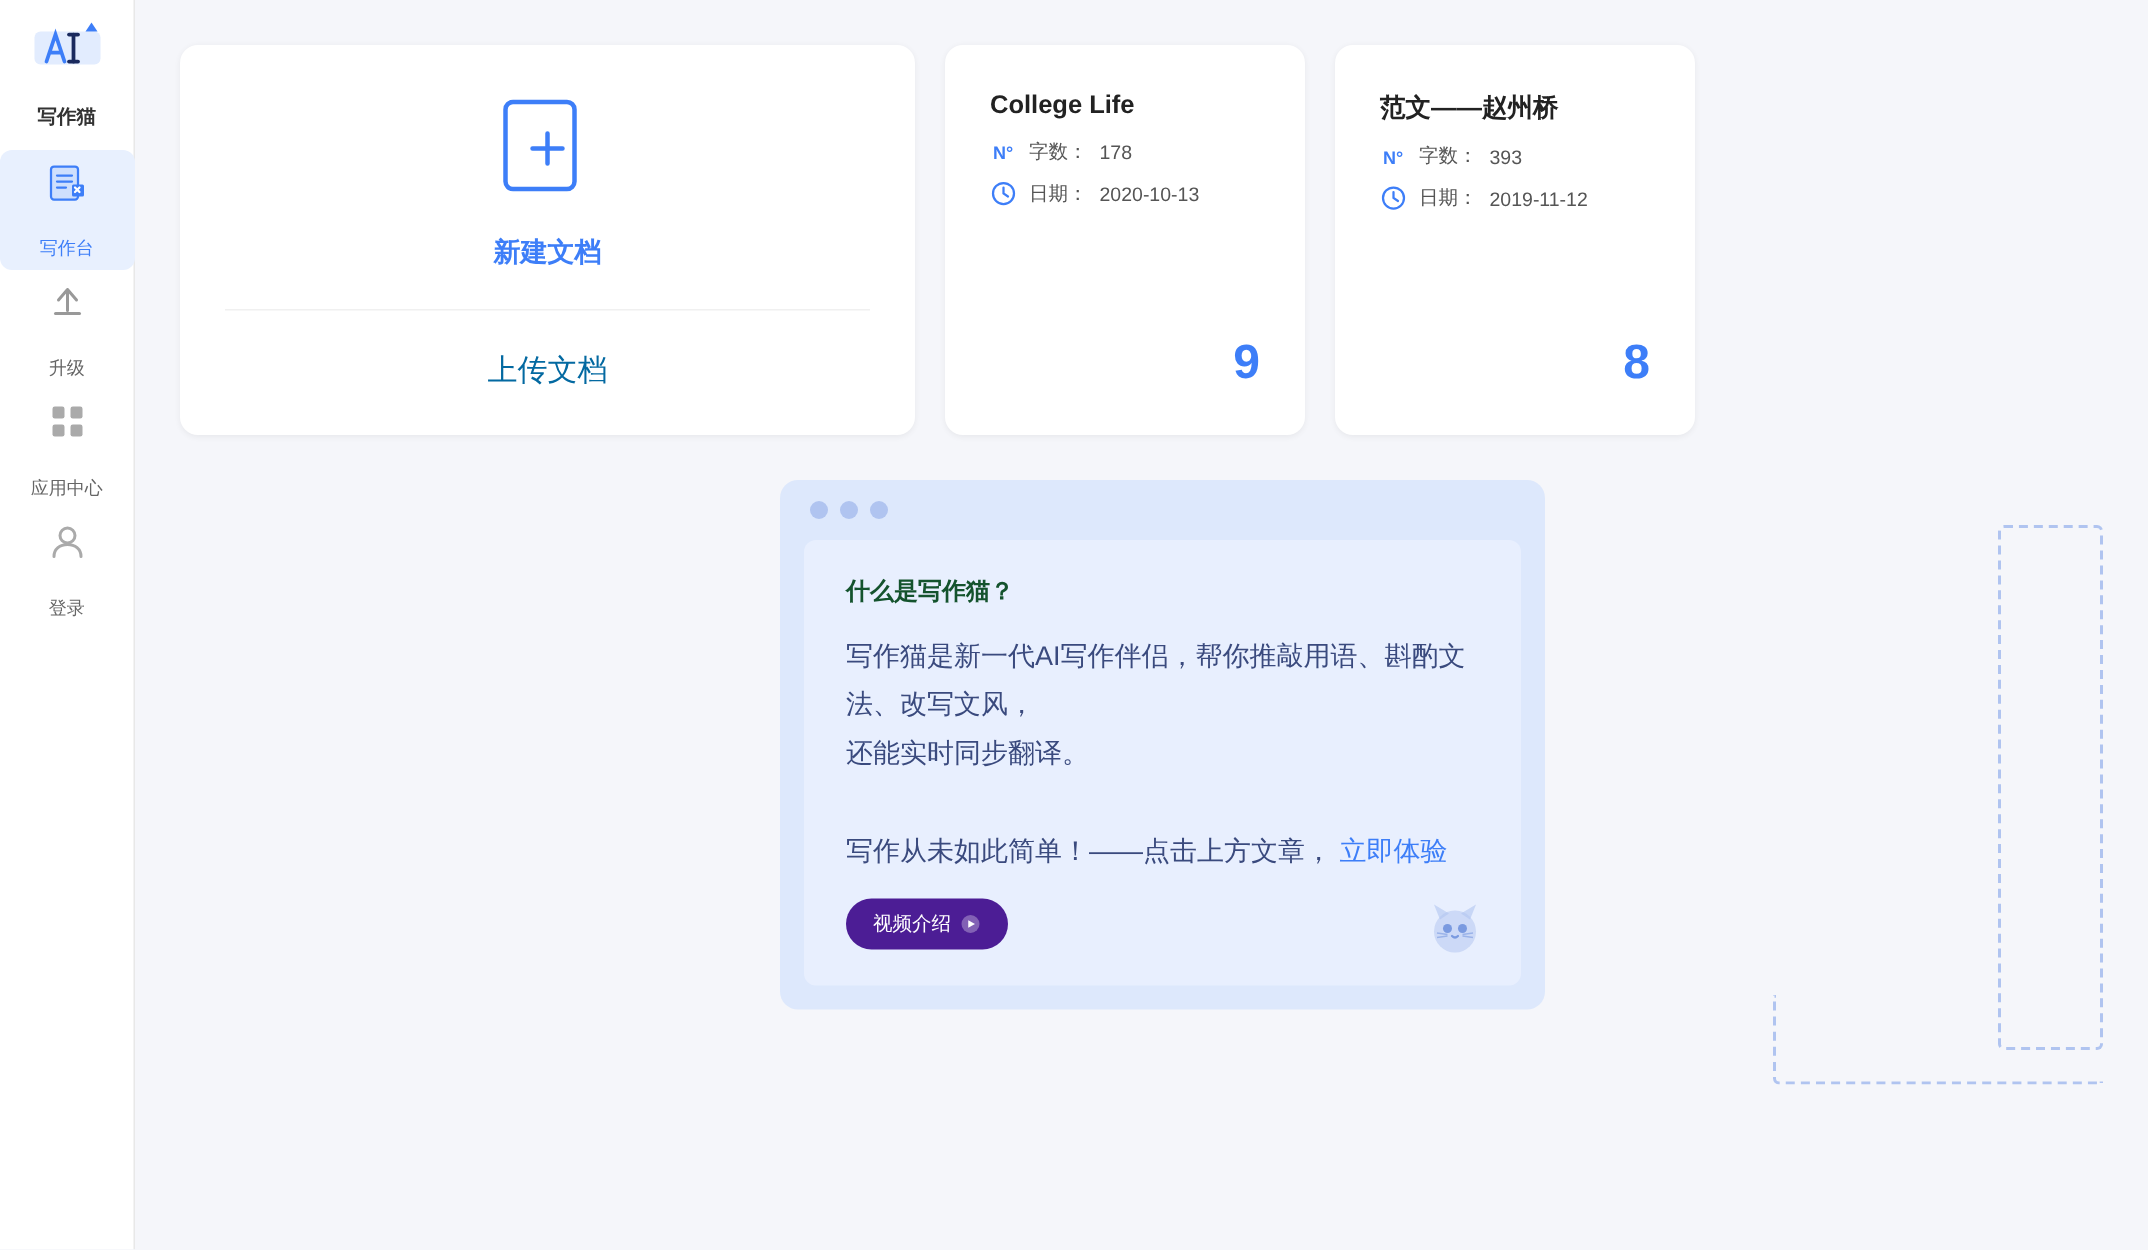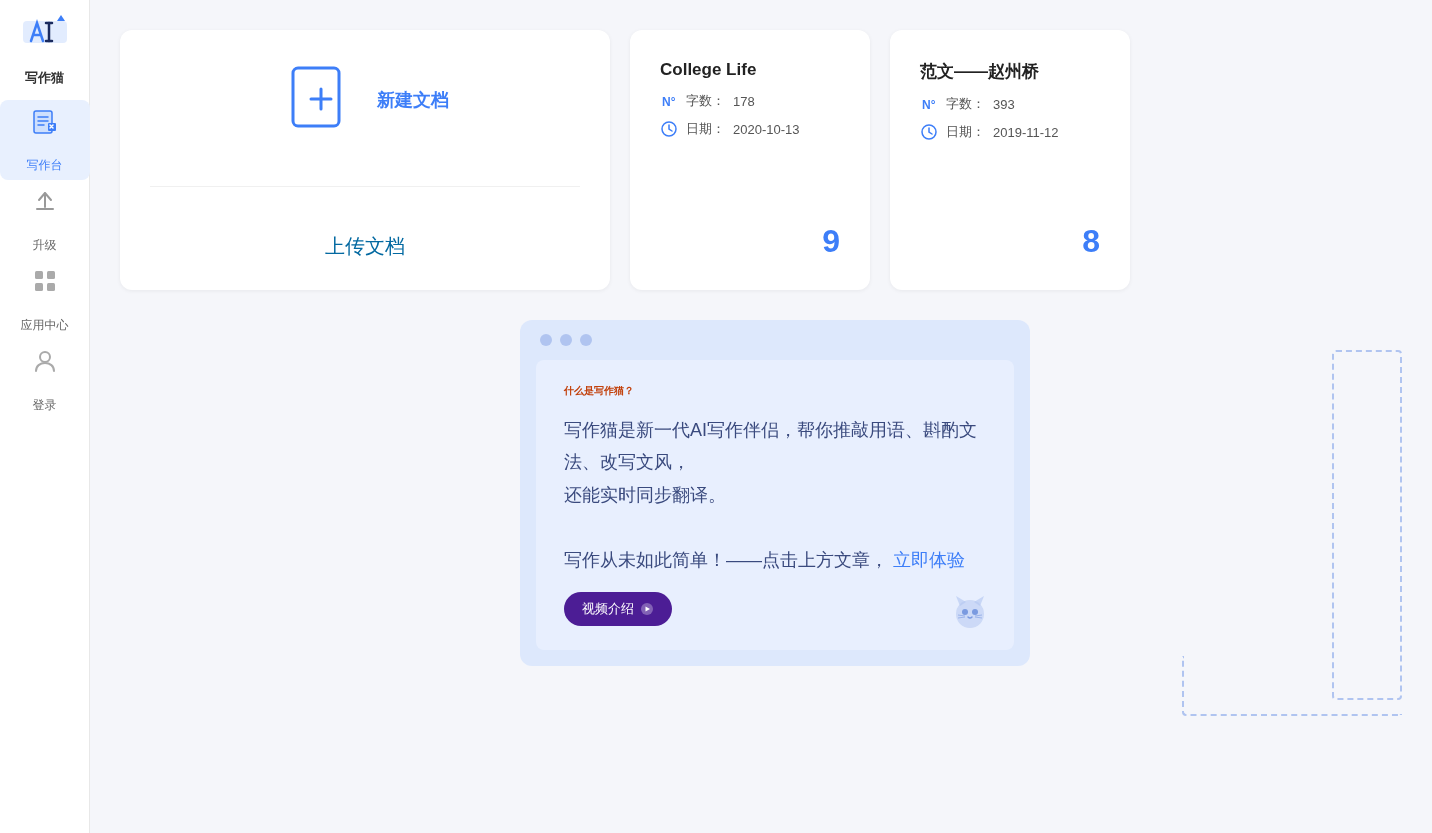--- a/index.html
+++ b/index.html
@@ -105,21 +105,21 @@
       width: 490px;
       min-height: 260px;
       display: flex;
       flex-direction: column;
       align-items: center;
       justify-content: space-between;
     }
 
     .new-doc-top {
       display: flex;
-      flex-direction: row;
+      flex-direction: column;
       align-items: center;
       gap: 16px;
     }
 
     .new-doc-icon {
       width: 80px;
       height: 80px;
       display: flex;
       align-items: center;
       justify-content: center;
@@ -216,23 +216,23 @@
 
     .info-panel-body {
       background: #e8effe;
       margin: 0 16px 16px 16px;
       border-radius: 8px;
       padding: 24px 28px;
       position: relative;
     }
 
     .info-panel-title {
-      font-size: 10px;
+      font-size: 16px;
       font-weight: 700;
-      color: #c2410c;
+      color: #14532d;
       margin-bottom: 16px;
     }
 
     .info-panel-desc {
       font-size: 18px;
       color: #3a4a7e;
       line-height: 1.8;
     }
 
     .info-panel-link {

